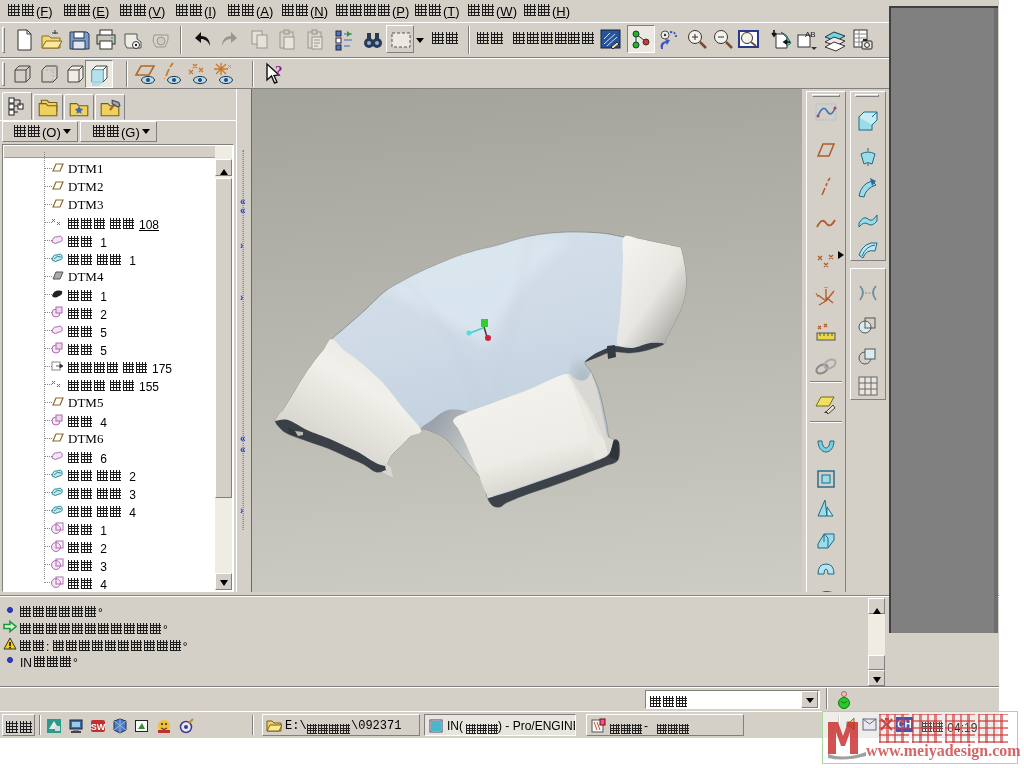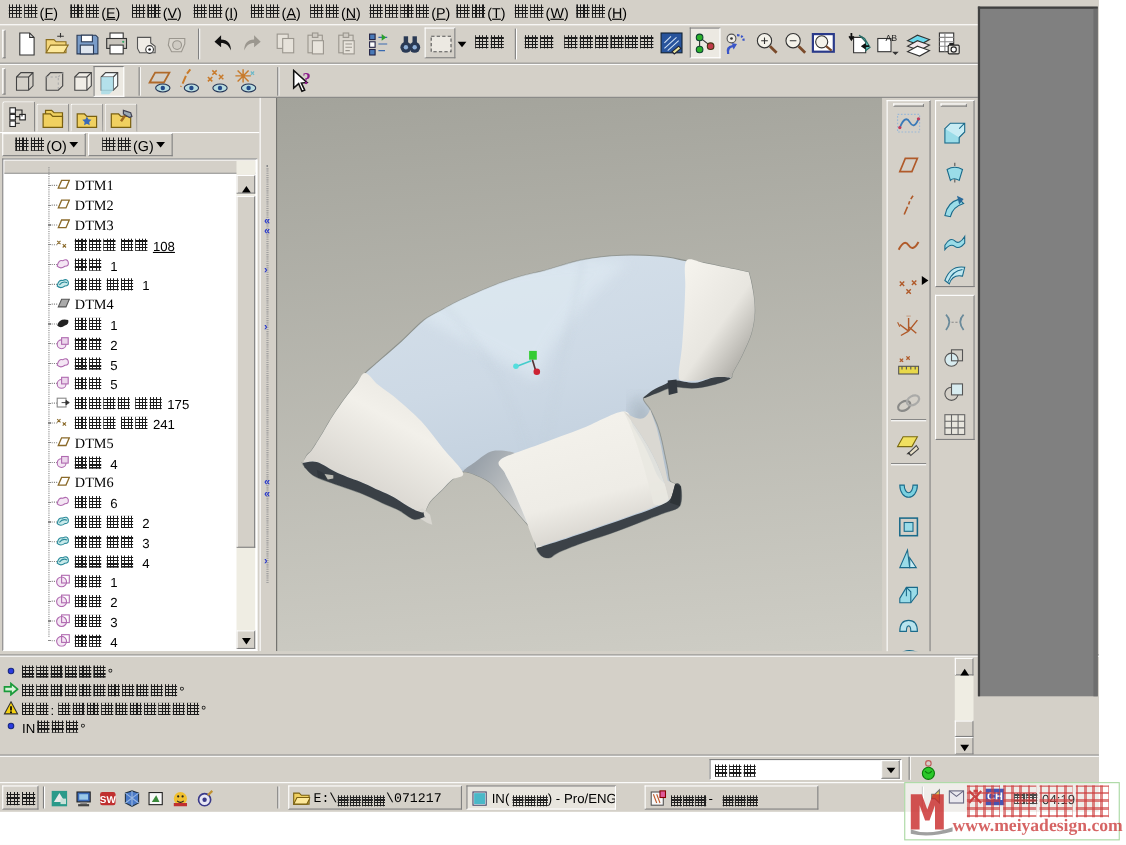--- a/index.html
+++ b/index.html
@@ -312,21 +312,21 @@
 <div class="a" style="left:44px;top:366px;width:8px;height:1px;border-top:1px dotted #888;"></div>
 <svg class="a" style="left:50px;top:359px" width="14" height="13" viewBox="0 0 14 13">
     <rect x="2" y="3" width="8" height="8" fill="#fff" stroke="#888"></rect>
     <path d="M6 7h6M10 5l3 2-3 2z" fill="#333" stroke="#333" stroke-width="0.8"></path>
   </svg>
 <div class="a" style="left:68px;top:359px;"><i class="g12"></i><i class="g12"></i><i class="g12"></i><i class="g12"></i><span style="display:inline-block;width:3px;"></span><i class="g12"></i><i class="g12"></i><span style="display:inline-block;width:3px;"></span><span style="font-size:12px;">175</span></div>
 <div class="a" style="left:44px;top:384px;width:8px;height:1px;border-top:1px dotted #888;"></div>
 <svg class="a" style="left:50px;top:377px" width="14" height="13" viewBox="0 0 14 13">
     <path d="M2 4l3 3M5 4L2 7M7 7l3 3M10 7l-3 3" stroke="#8a6a2a"></path>
   </svg>
-<div class="a" style="left:68px;top:377px;"><i class="g12"></i><i class="g12"></i><i class="g12"></i><span style="display:inline-block;width:3px;"></span><i class="g12"></i><i class="g12"></i><span style="display:inline-block;width:3px;"></span><span style="font-size:12px;">241</span></div>
+<div class="a" style="left:68px;top:377px;"><i class="g12"></i><i class="g12"></i><i class="g12"></i><span style="display:inline-block;width:3px;"></span><i class="g12"></i><i class="g12"></i><span style="display:inline-block;width:3px;"></span><span style="font-size:12px;">155</span></div>
 <div class="a" style="left:44px;top:402px;width:8px;height:1px;border-top:1px dotted #888;"></div>
 <svg class="a" style="left:50px;top:395px" width="14" height="13" viewBox="0 0 14 13">
     <path d="M3 10 L6 3 L13 3 L10 10 Z" fill="none" stroke="#8a6a2a" stroke-width="1.2"></path>
   </svg>
 <div class="a" style="left:68px;top:395px;font-size:13px;font-family:'Liberation Serif';">DTM5</div>
 <div class="a" style="left:44px;top:420px;width:8px;height:1px;border-top:1px dotted #888;"></div>
 <svg class="a" style="left:50px;top:413px" width="14" height="13" viewBox="0 0 14 13">
     <circle cx="6" cy="8" r="4" fill="#f4e6f4" stroke="#b06ab0"></circle>
     <rect x="6" y="2" width="6" height="6" fill="#ecd6ec" stroke="#b06ab0"></rect>
   </svg>
@@ -653,23 +653,23 @@
     <path d="M11 5 L15 1" stroke="#c09030" stroke-width="2"></path>
   </svg>
 <div class="a" style="left:252px;top:715px;width:2px;height:20px;border-left:1px solid #808080;border-right:1px solid #fff;"></div>
 <div class="a bev" style="left:262px;top:714px;width:158px;height:22px;background:#d4d0c8;overflow:hidden;white-space:nowrap;">
     <svg style="position:absolute;left:3px;top:3px" width="16" height="14" viewBox="0 0 16 14">
       <path d="M1 3h5l2 2h7v8H1z" fill="#f0d060" stroke="#7a6010"></path>
       <path d="M1 13l3-6h12l-3 6z" fill="#fde89a" stroke="#7a6010"></path>
     </svg>
     <span style="position:absolute;left:22px;top:4px;font-size:12px;font-family:'Liberation Mono';">E:\</span>
     <span style="position:absolute;left:44px;top:5px;"><i class="g11"></i><i class="g11"></i><i class="g11"></i><i class="g11"></i></span>
-    <span style="position:absolute;left:88px;top:4px;font-size:12px;font-family:'Liberation Mono';">\071217</span>
-  </div>
-<div class="a sunk" style="left:424px;top:714px;width:136px;height:22px;background:#e8e5de;overflow:hidden;white-space:nowrap;">
+    <span style="position:absolute;left:88px;top:4px;font-size:12px;font-family:'Liberation Mono';">\092371</span>
+  </div>
+<div class="a sunk" style="left:424px;top:714px;width:152px;height:22px;background:#e8e5de;overflow:hidden;white-space:nowrap;">
     <svg style="position:absolute;left:4px;top:4px" width="14" height="14" viewBox="0 0 14 14">
       <rect x="1" y="1" width="12" height="12" fill="#fff" stroke="#446"></rect>
       <rect x="2" y="2" width="10" height="10" fill="#4ab8c8"></rect>
     </svg>
     <span style="position:absolute;left:22px;top:4px;font-size:12px;">IN(</span>
     <span style="position:absolute;left:41px;top:5px;"><i class="g11"></i><i class="g11"></i><i class="g11"></i></span>
     <span style="position:absolute;left:73px;top:4px;font-size:12px;">) - Pro/ENGINE...</span>
   </div>
 <div class="a bev" style="left:586px;top:714px;width:158px;height:22px;background:#d4d0c8;overflow:hidden;white-space:nowrap;">
     <svg style="position:absolute;left:4px;top:3px" width="15" height="15" viewBox="0 0 15 15">

